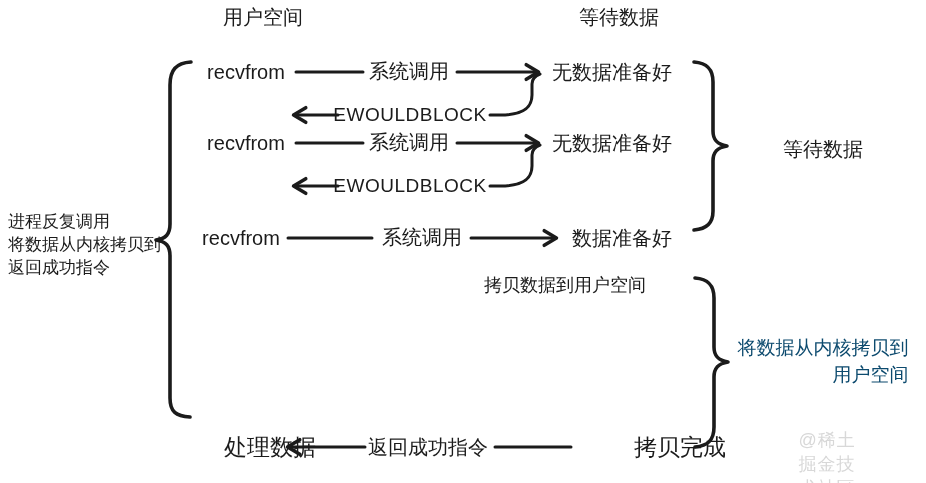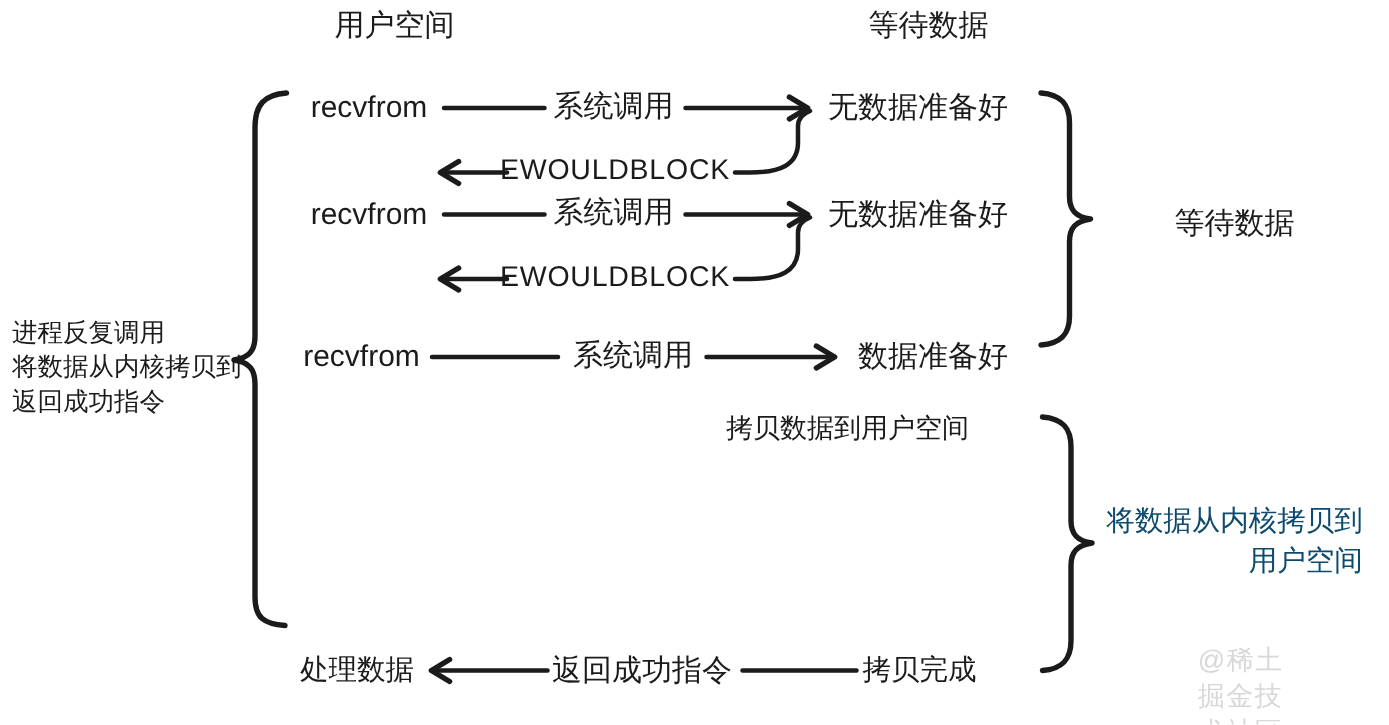--- a/index.html
+++ b/index.html
@@ -18,21 +18,21 @@
     width: 926px; height: 483px;
   }
   .lbl {
     position: absolute;
     transform: translate(-50%, -50%);
     white-space: nowrap;
     color: #1b1b1b;
     line-height: 1;
   }
   .cjk20 { font-size: 20px; }
-  .cjk19 { font-size: 19px; }
+  .cjk19 { font-size: 23px; margin-left: 32px; }
   .cjk18 { font-size: 18px; }
   .mono-caps { font-size: 19px; letter-spacing: 0.5px; }
   .left-note {
     position: absolute;
     left: 8px; top: 210px;
     font-size: 17px;
     line-height: 23px;
     text-align: left;
     color: #1b1b1b;
   }
@@ -108,21 +108,21 @@
   <div class="lbl mono-caps" style="left:410px; top:185px;">EWOULDBLOCK</div>
 
   <div class="lbl cjk20" style="left:241px; top:238px;">recvfrom</div>
   <div class="lbl cjk20" style="left:422px; top:237px;">系统调用</div>
   <div class="lbl cjk20" style="left:622px; top:238px;">数据准备好</div>
 
   <div class="lbl cjk18" style="left:565px; top:285px;">拷贝数据到用户空间</div>
 
   <div class="lbl cjk19" style="left:238px; top:447px;">处理数据</div>
   <div class="lbl cjk20" style="left:428px; top:447px;">返回成功指令</div>
-  <div class="lbl cjk19" style="left:613px; top:447px;">拷贝完成</div>
+  <div class="lbl cjk19" style="left:648px; top:447px;">拷贝完成</div>
 
   <div class="left-note">
     <div>进程反复调用</div>
     <div>将数据从内核拷贝到</div>
     <div>返回成功指令</div>
   </div>
 
   <div class="lbl cjk20" style="left:823px; top:149px;text-align:right;">等待数据</div>
   <div class="brace-note-2line" style="left:823px; top:361px;">
     <div>将数据从内核拷贝到</div>

